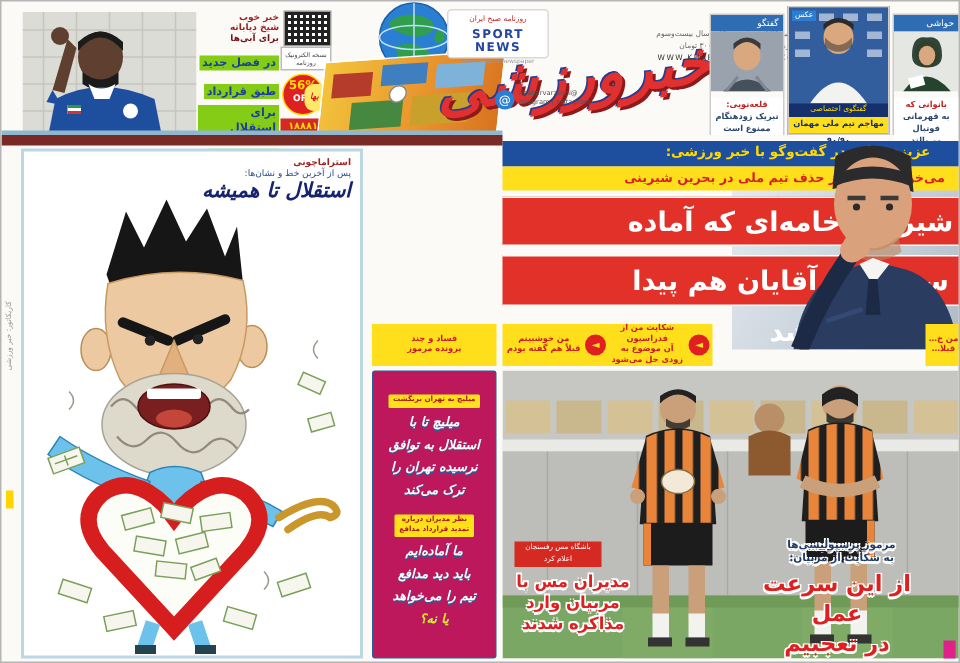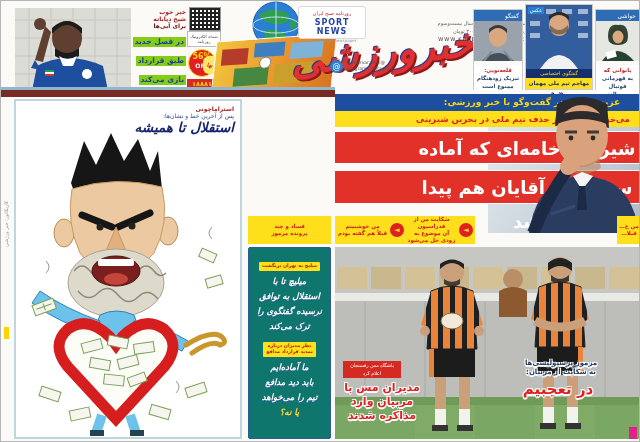--- a/index.html
+++ b/index.html
@@ -39,21 +39,21 @@
                 font-size:7px;line-height:14px;text-align:center;flex:0 0 14px;}
   .ministrip{background:#ffdf1b;display:flex;align-items:center;gap:2px;padding:0 2px;box-sizing:border-box;}
   .ministrip .txt{color:#c81d1d;font-weight:bold;font-size:5.5px;line-height:7px;flex:1;text-align:center;}
   
   #cartoonbox{left:13px;top:98px;width:228px;height:340px;background:#fff;
               border:2px solid #bcd6e2;box-sizing:border-box;}
   .ck1{font-size:6px;color:#a02020;font-weight:bold;}
   .ck2{font-size:6px;color:#2a4a8c;}
   .chl{font-size:13.5px;line-height:17px;color:#16246e;font-weight:bold;font-style:italic;}
   
-  #midcol{left:247px;top:246px;width:83px;height:192px;background:#0f766e;
+  #midcol{left:247px;top:246px;width:83px;height:192px;background:#be185d;
           border:1px solid #2a5c99;border-radius:2px;box-sizing:border-box;padding:4px 2px;}
   .tagy{display:inline-block;background:#ffe11a;color:#b01818;font-weight:bold;
         font-size:4.8px;line-height:6.5px;padding:1px 3px;border-radius:1px;}
   .mscript{color:#fff;font-weight:bold;font-size:8.5px;line-height:10px;margin-top:5px;
            font-style:italic;text-shadow:0 1px 0 #2a5c99;}
   .mscript.yel{color:#ffe11a;}
   
   .big-red{color:#e02020;font-weight:bold;}
   
   .vtext{writing-mode:vertical-rl;transform:rotate(180deg);font-size:5px;color:#999;}
@@ -85,20 +85,21 @@
       <path d="M20 52 L16 60 L26 62 Z" fill="#1e4e9e"></path>
     </svg>
   </div>
 
   <div class="abs rtl r" style="left:131px;top:7px;width:54px;height:88px;">
     <div class="ck1">خبر خوب</div>
     <div class="ck1">شیخ دیاباته</div>
     <div class="ck1" style="color:#6e1515;">برای آبی‌ها</div>
     <div><span class="kline">در فصل جدید</span></div>
     <div><span class="kline">طبق قرارداد</span></div>
+    <div><span class="kline">برای استقلال</span></div>
     <div><span class="kline">بازی می‌کند</span></div>
   </div>
 
   <div class="abs" style="left:186px;top:5px;width:38px;height:84px;">
     <div class="qr" style="position:absolute;left:2px;top:1px;width:30px;height:22px;"></div>
     <div class="abs rtl c" style="left:0;top:25px;width:34px;height:16px;background:#fff;border:1px solid #bbb;font-size:4.2px;line-height:5px;color:#444;padding-top:2px;box-sizing:border-box;">نسخه الکترونیک روزنامه</div>
     <div class="abs" style="left:1px;top:43px;width:26px;height:26px;border-radius:50%;background:#e02020;border:1px solid #ffd900;text-align:center;">
       <div style="font-size:8px;font-weight:bold;color:#ffd900;line-height:13px;">56%</div>
       <div style="font-size:6px;font-weight:bold;color:#fff;line-height:6px;">OFF</div>
     </div>
@@ -327,21 +328,21 @@
       <path d="M30 130 q6 6 0 12 M196 96 q-6 6 0 12 M160 250 q6 6 0 12" stroke="#9a9a8c" fill="none"></path>
     </svg>
   </div>
   <div class="abs vtext rtl" style="left:2px;top:200px;height:120px;">کاریکاتور: خبر ورزشی</div>
   <div class="abs" style="left:3px;top:326px;width:5px;height:12px;background:#ffd400;"></div>
 
   <div id="midcol" class="abs c rtl">
     <div><span class="tagy">میلیچ به تهران برنگشت</span></div>
     <div class="mscript">میلیچ تا با</div>
     <div class="mscript">استقلال به توافق</div>
-    <div class="mscript">نرسیده گفتگوی را</div>
+    <div class="mscript">نرسیده تهران را</div>
     <div class="mscript">ترک می‌کند</div>
     <div style="margin-top:7px;"><span class="tagy"><span>نظر مدیران درباره</span><br><span>تمدید قرارداد مدافع</span></span></div>
     <div class="mscript">ما آماده‌ایم</div>
     <div class="mscript">باید دید مدافع</div>
     <div class="mscript">تیم را می‌خواهد</div>
     <div class="mscript yel">یا نه؟</div>
   </div>
 
   <div class="abs" style="left:334px;top:246px;width:306px;height:192px;">
     <svg width="306" height="192" viewBox="0 0 306 192">
@@ -421,19 +422,20 @@
     <div class="abs c rtl big-red halo" style="left:2px;top:134px;width:90px;font-size:11px;line-height:14px;">
       <div>مدیران مس با</div>
       <div>مربیان وارد</div>
       <div>مذاکره شدند</div>
     </div>
     <div class="abs c rtl halo" style="left:168px;top:112px;width:116px;font-size:7px;line-height:9px;color:#1d3b66;font-weight:bold;">
       <div>مرموز پرسپولیسی‌ها</div>
       <div>به شکایت از مربیان:</div>
     </div>
     <div class="abs c rtl big-red halo" style="left:156px;top:132px;width:134px;font-size:15px;line-height:20px;">
+      <div>از این سرعت عمل</div>
       <div>در تعجبیم</div>
     </div>
   </div>
 
   <div class="abs" style="left:628px;top:426px;width:8px;height:12px;background:#e0218a;"></div>
 
 </div>
 
 </body></html>

